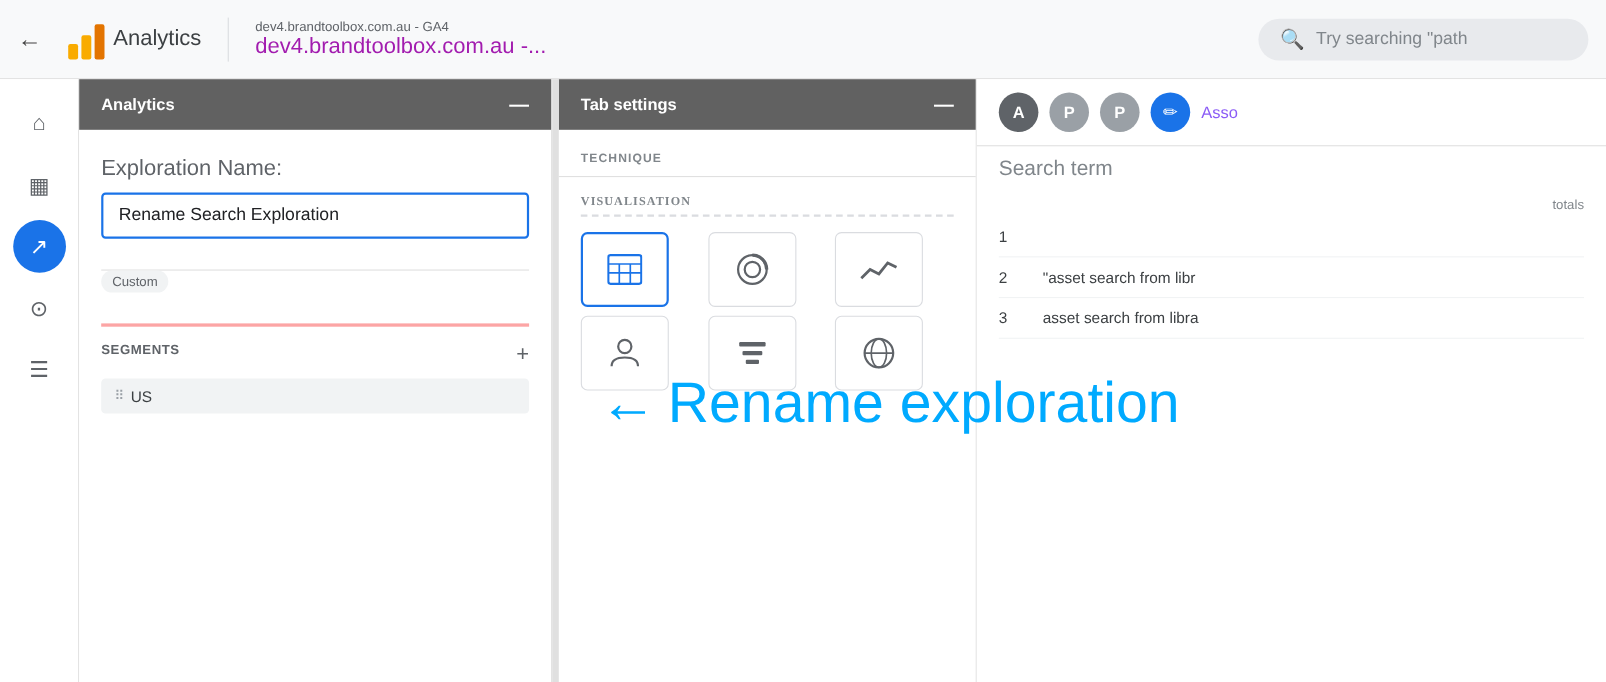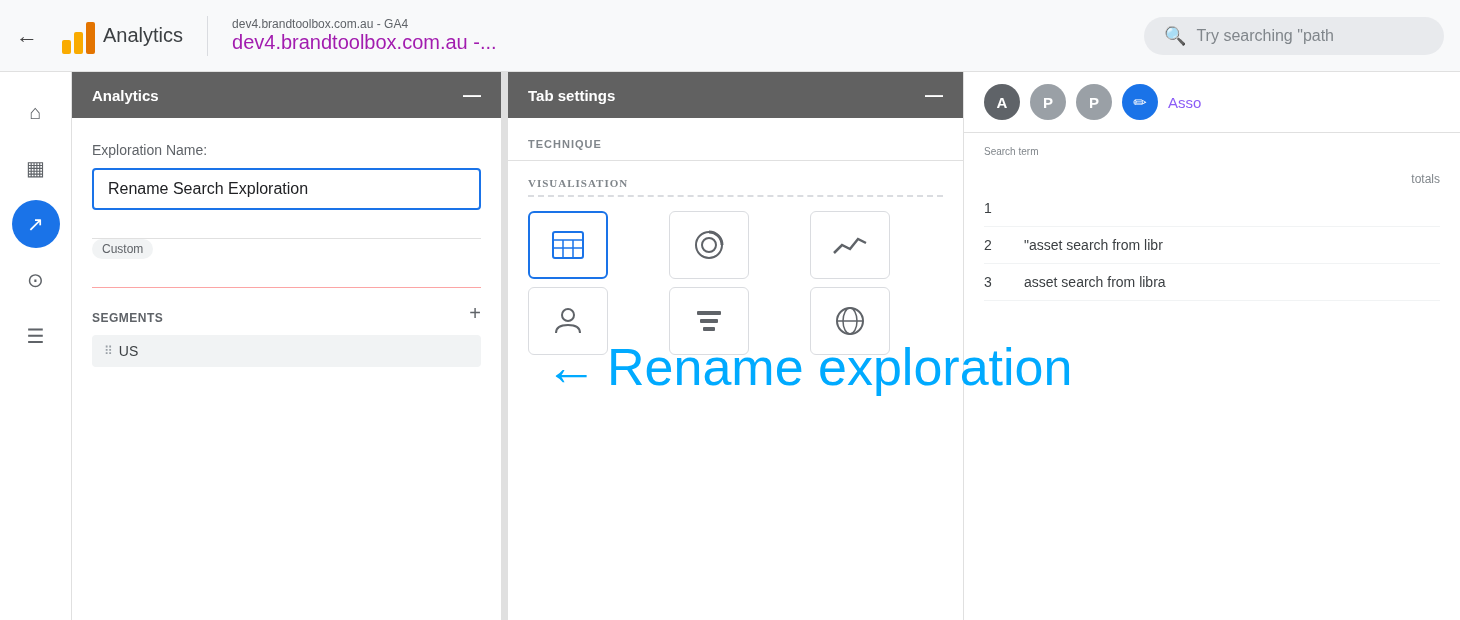--- a/index.html
+++ b/index.html
@@ -139,21 +139,21 @@
       color: #fff;
       font-size: 18px;
       cursor: pointer;
       line-height: 1;
     }
     .panel-body {
       padding: 24px 20px;
       flex: 1;
     }
     .exploration-name-label {
-      font-size: 14px;
+      font-size: 20px;
       color: #5f6368;
       margin-bottom: 10px;
     }
     .exploration-name-input {
       width: 100%;
       border: 2px solid #1a73e8;
       border-radius: 4px;
       padding: 10px 14px;
       font-size: 16px;
       color: #202124;
@@ -179,24 +179,24 @@
       justify-content: space-between;
       font-size: 15px;
       color: #202124;
     }
     .date-dropdown-arrow {
       font-size: 14px;
       color: #444;
     }
     .segments-section {
       margin-top: 20px;
-      border-top: 1px solid #fca5a5;
+      border-top: 3px solid #fca5a5;
       padding-top: 14px;
       display: flex;
-      align-items: flex-end;
+      align-items: flex-start;
       justify-content: space-between;
     }
     .segments-label {
       font-size: 12px;
       font-weight: 600;
       color: #5f6368;
       letter-spacing: 0.5px;
     }
     .segments-add {
       font-size: 20px;
@@ -215,21 +215,21 @@
       gap: 6px;
     }
     .drag-dots {
 
       color: #9aa0a6;
       font-size: 12px;
     }
 
     
     .tab-settings-panel {
-      width: 456px;
+      width: 380px;
       background: #fff;
       border-right: 1px solid #e0e0e0;
       display: flex;
       flex-direction: column;
     }
     .technique-label {
       font-size: 11px;
       font-weight: 700;
       color: #80868b;
       letter-spacing: 1px;
@@ -321,21 +321,21 @@
       font-size: 15px;
       color: #8b5cf6;
     }
     .data-table-header {
       padding: 10px 20px;
       font-size: 13px;
       color: #80868b;
     }
     .search-term-header {
       color: #80868b;
-      font-size: 10px;
+      font-size: 19px;
     }
     .totals-label {
       font-size: 12px;
       color: #80868b;
       text-align: right;
       padding: 4px 20px;
     }
     .data-rows {
       padding: 0 20px;
     }

